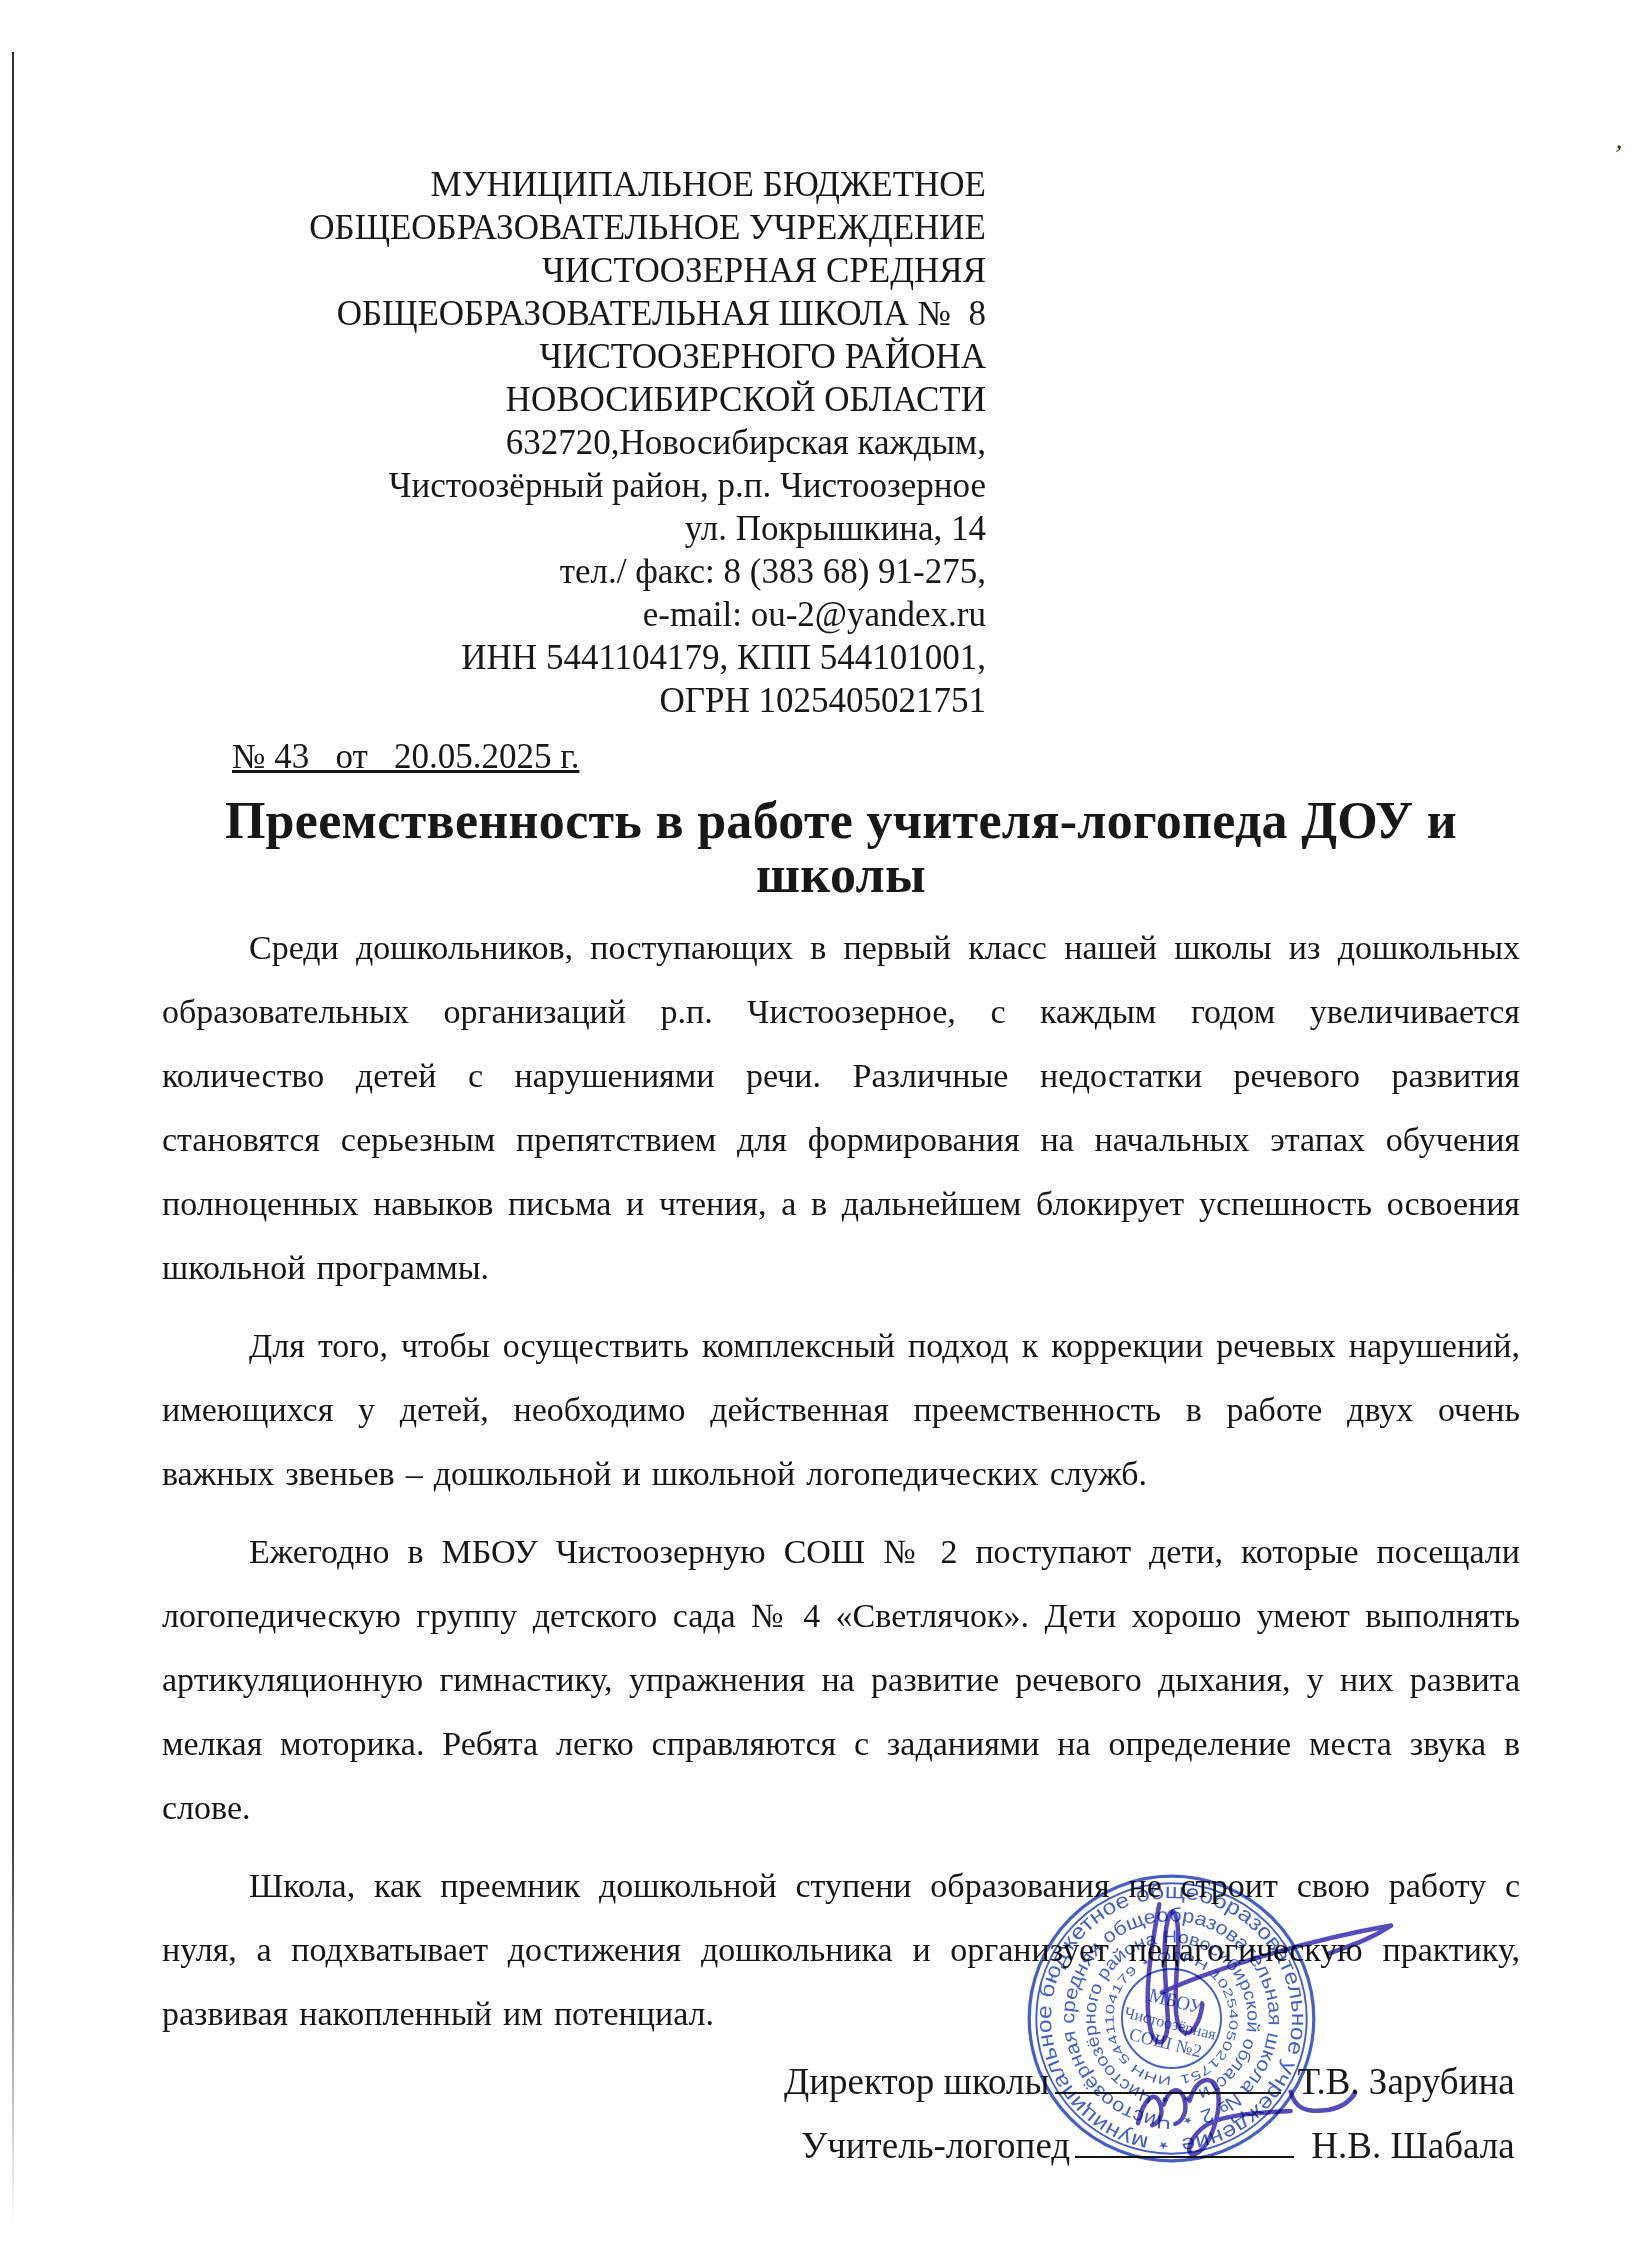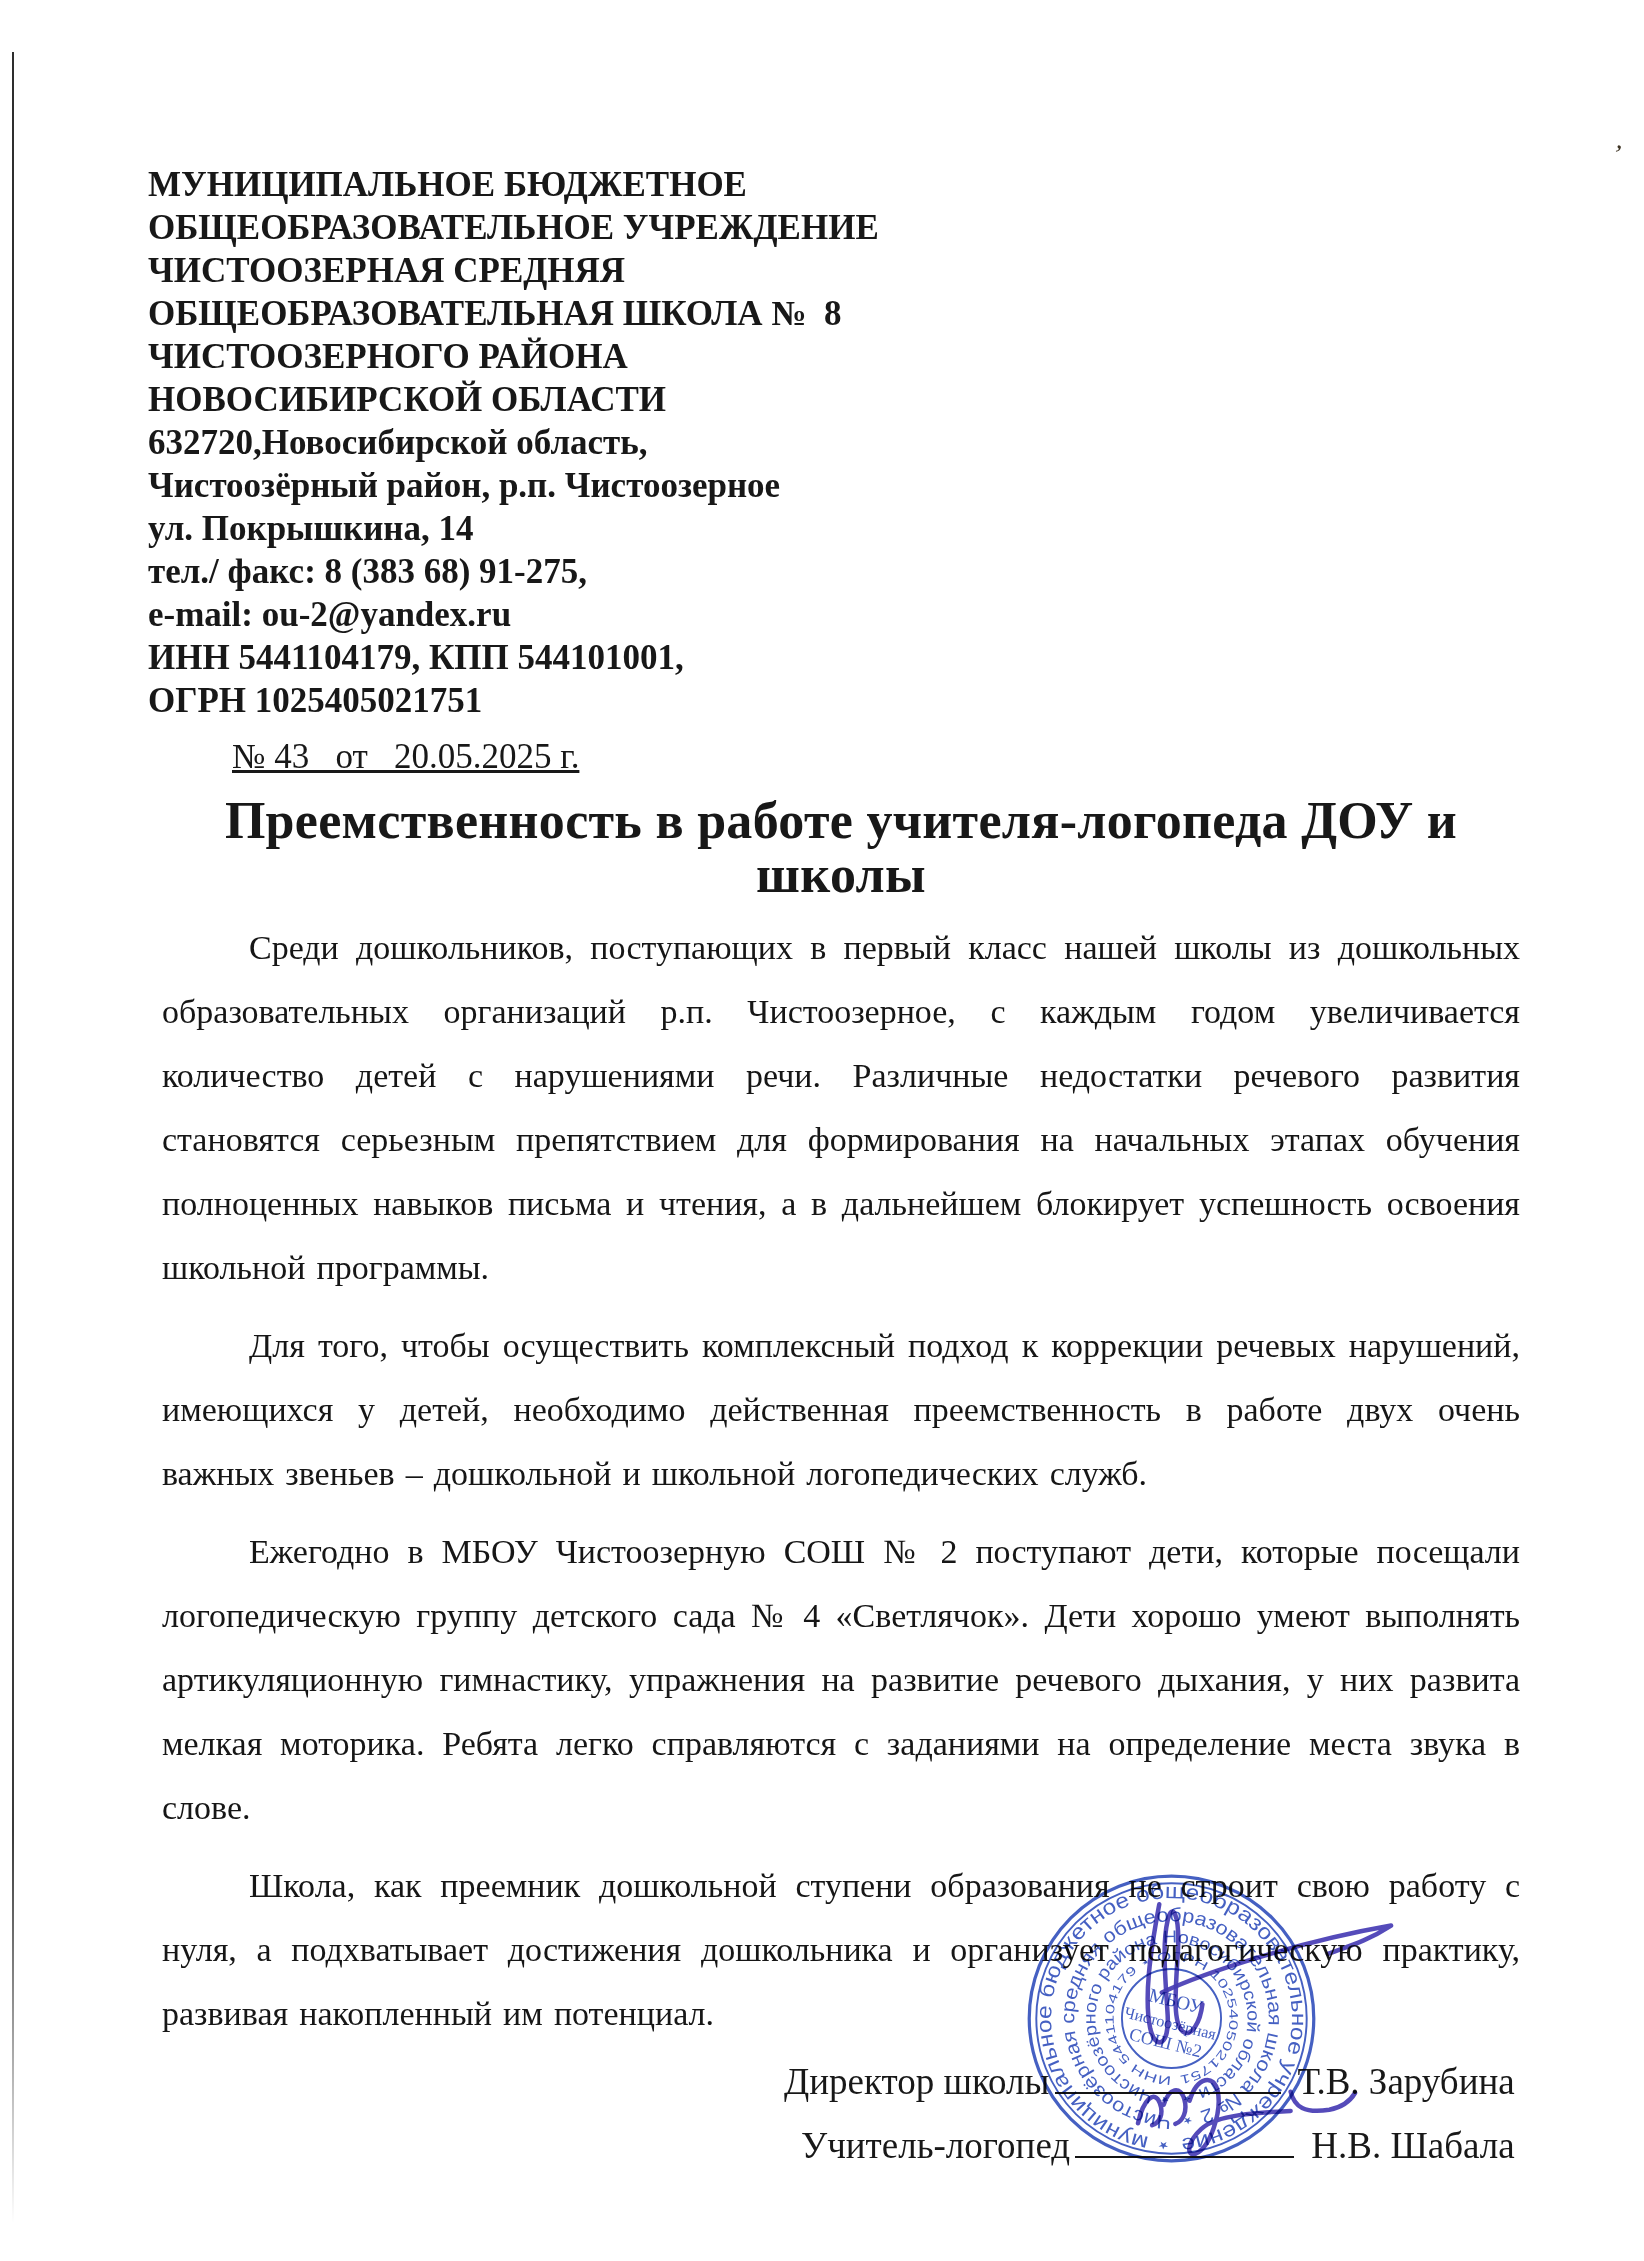--- a/index.html
+++ b/index.html
@@ -30,22 +30,21 @@
   }
 
   .doc-column {
     position: absolute;
     left: 148px; top: 163px;
     width: 1386px;
   }
 
   .letterhead {
     width: 838px;
-    text-align: left;
-    font-weight: bold;
+    text-align: right;
   }
   .letterhead p {
     margin: 0;
     font-size: 35px;
     line-height: 43px;
     white-space: pre;
   }
   .ref-line {
     margin: 13px 0 0 84px;
     font-size: 35px;
@@ -135,21 +134,21 @@
 
   <div class="doc-column">
 
     <div class="letterhead">
       <p>МУНИЦИПАЛЬНОЕ БЮДЖЕТНОЕ</p>
       <p>ОБЩЕОБРАЗОВАТЕЛЬНОЕ УЧРЕЖДЕНИЕ</p>
       <p>ЧИСТООЗЕРНАЯ СРЕДНЯЯ</p>
       <p>ОБЩЕОБРАЗОВАТЕЛЬНАЯ ШКОЛА №  8</p>
       <p>ЧИСТООЗЕРНОГО РАЙОНА</p>
       <p>НОВОСИБИРСКОЙ ОБЛАСТИ</p>
-      <p>632720,Новосибирской область,</p>
+      <p>632720,Новосибирская каждым,</p>
       <p>Чистоозёрный район, р.п. Чистоозерное</p>
       <p>ул. Покрышкина, 14</p>
       <p>тел./ факс: 8 (383 68) 91-275,</p>
       <p>e-mail: ou-2@yandex.ru</p>
       <p>ИНН 5441104179, КПП 544101001,</p>
       <p>ОГРН 1025405021751</p>
     </div>
 
     <div class="ref-line">№ 43   от   20.05.2025 г.</div>
 

